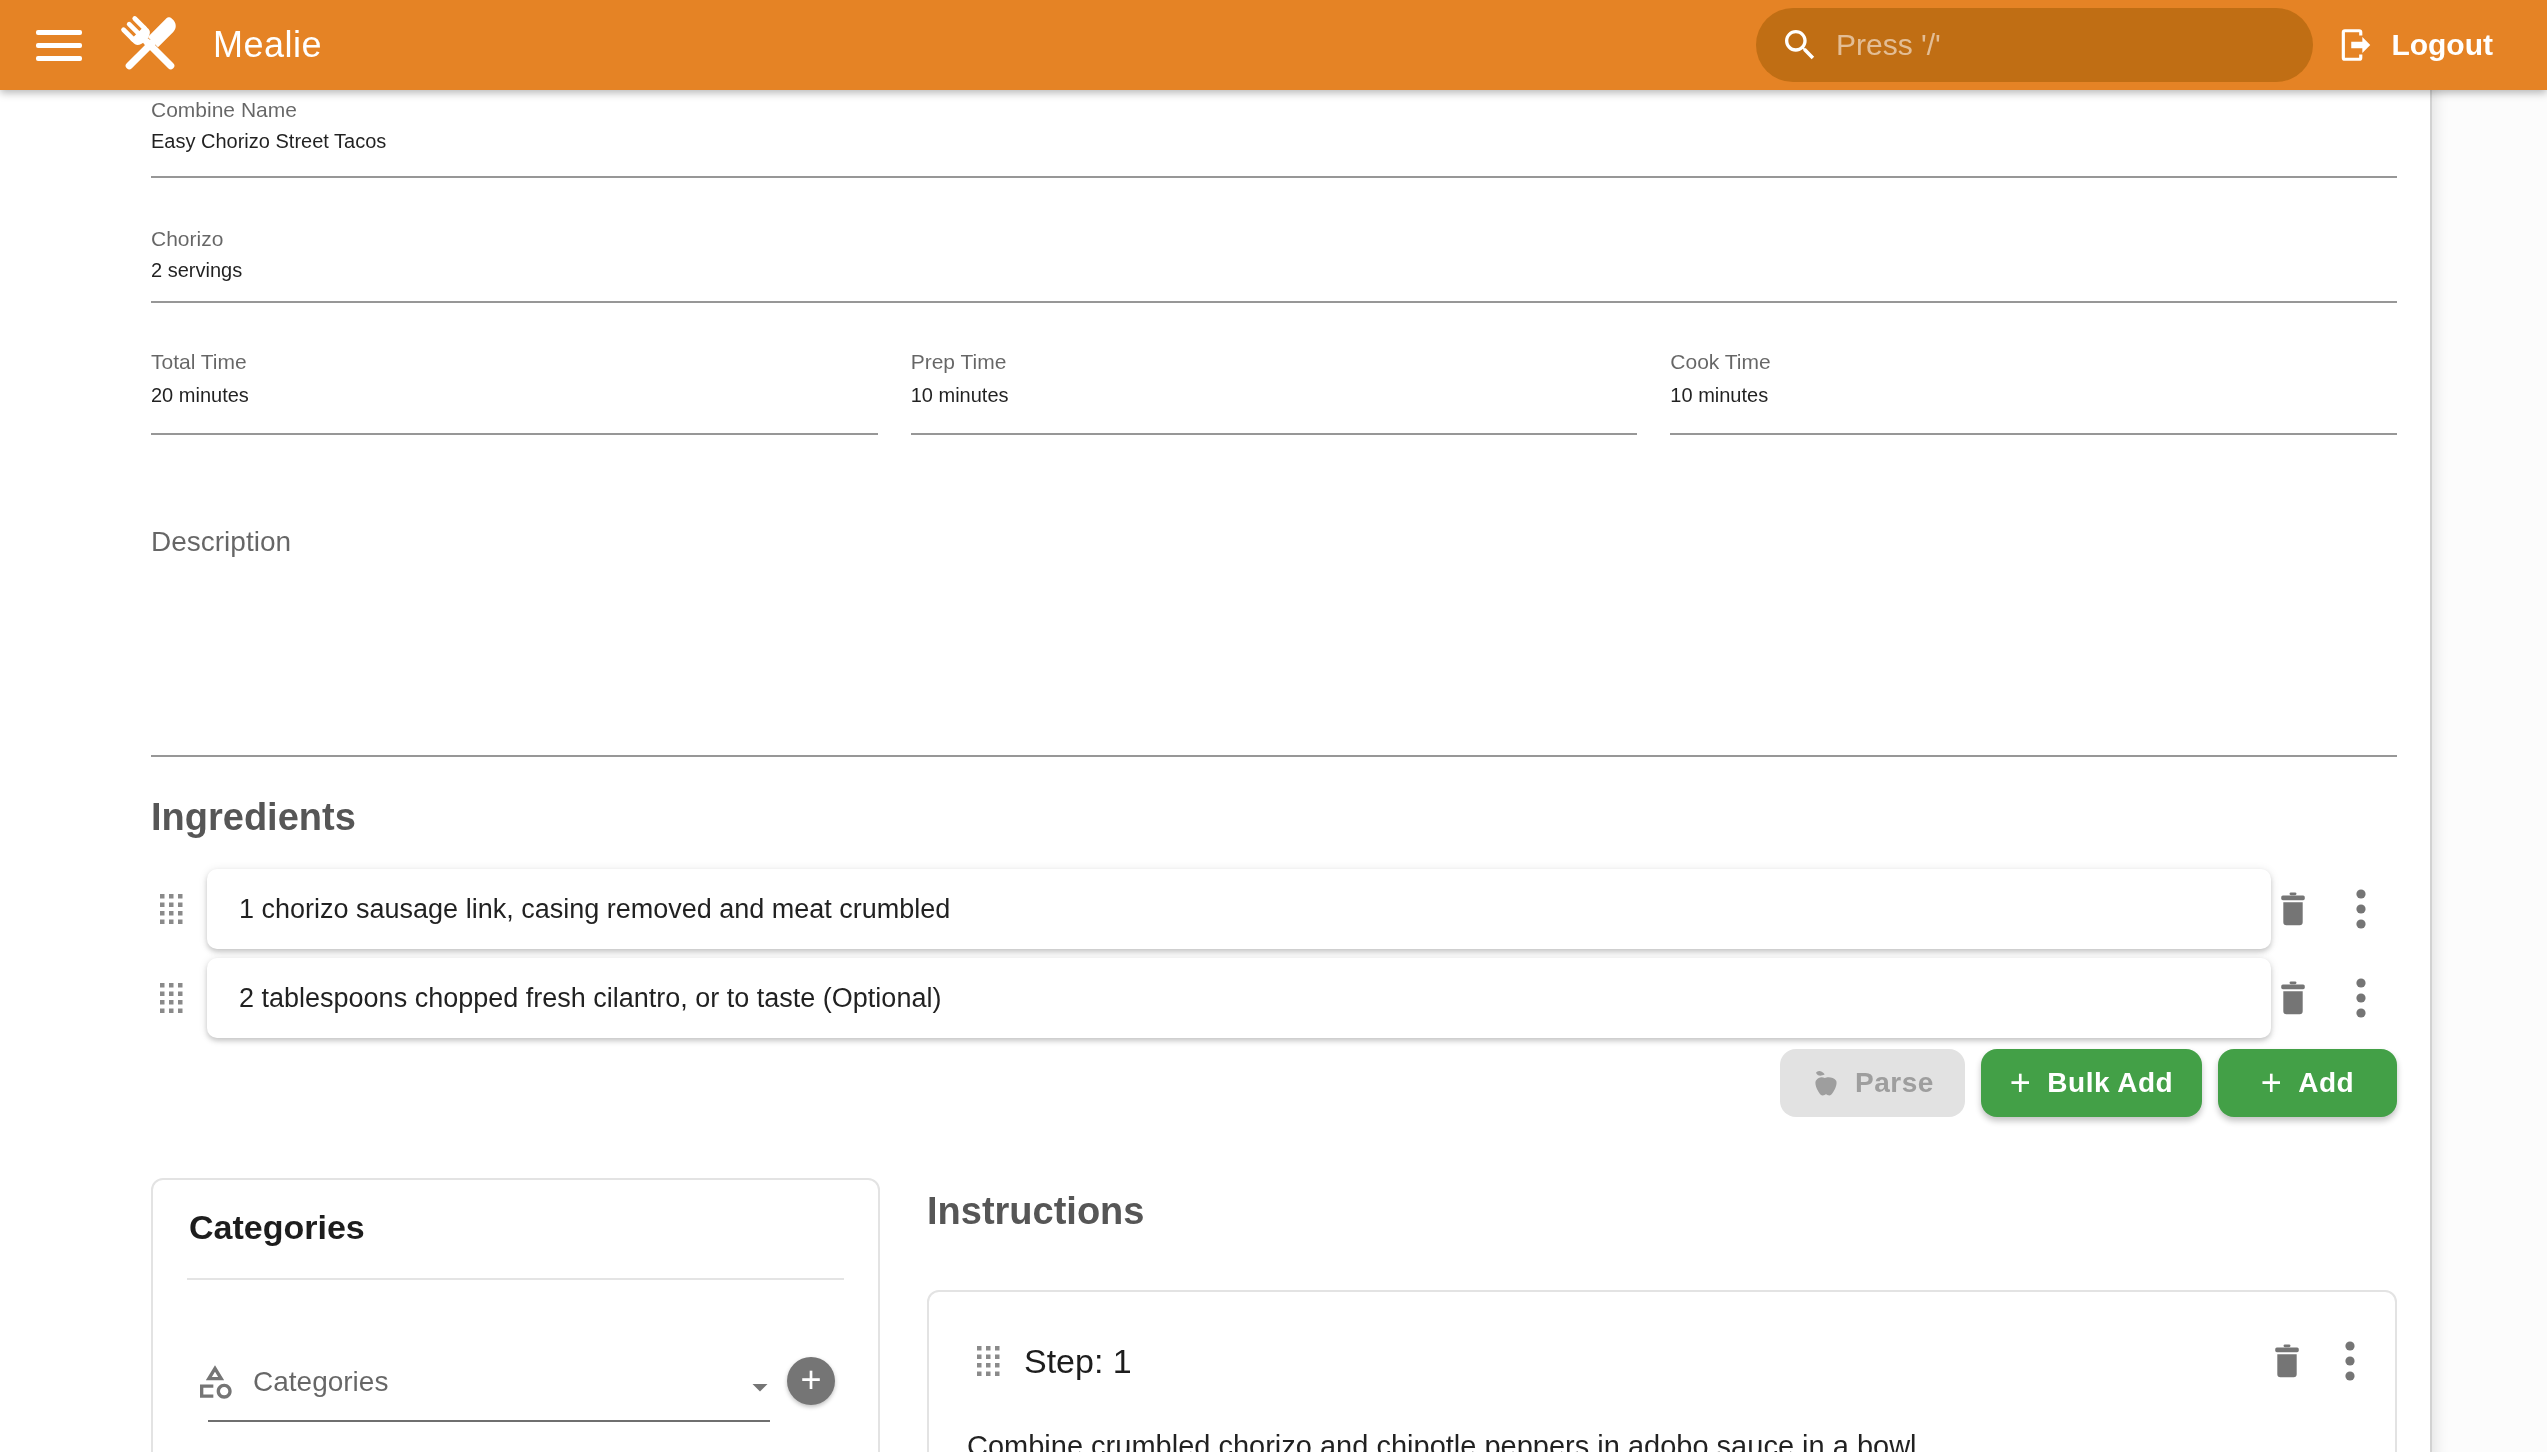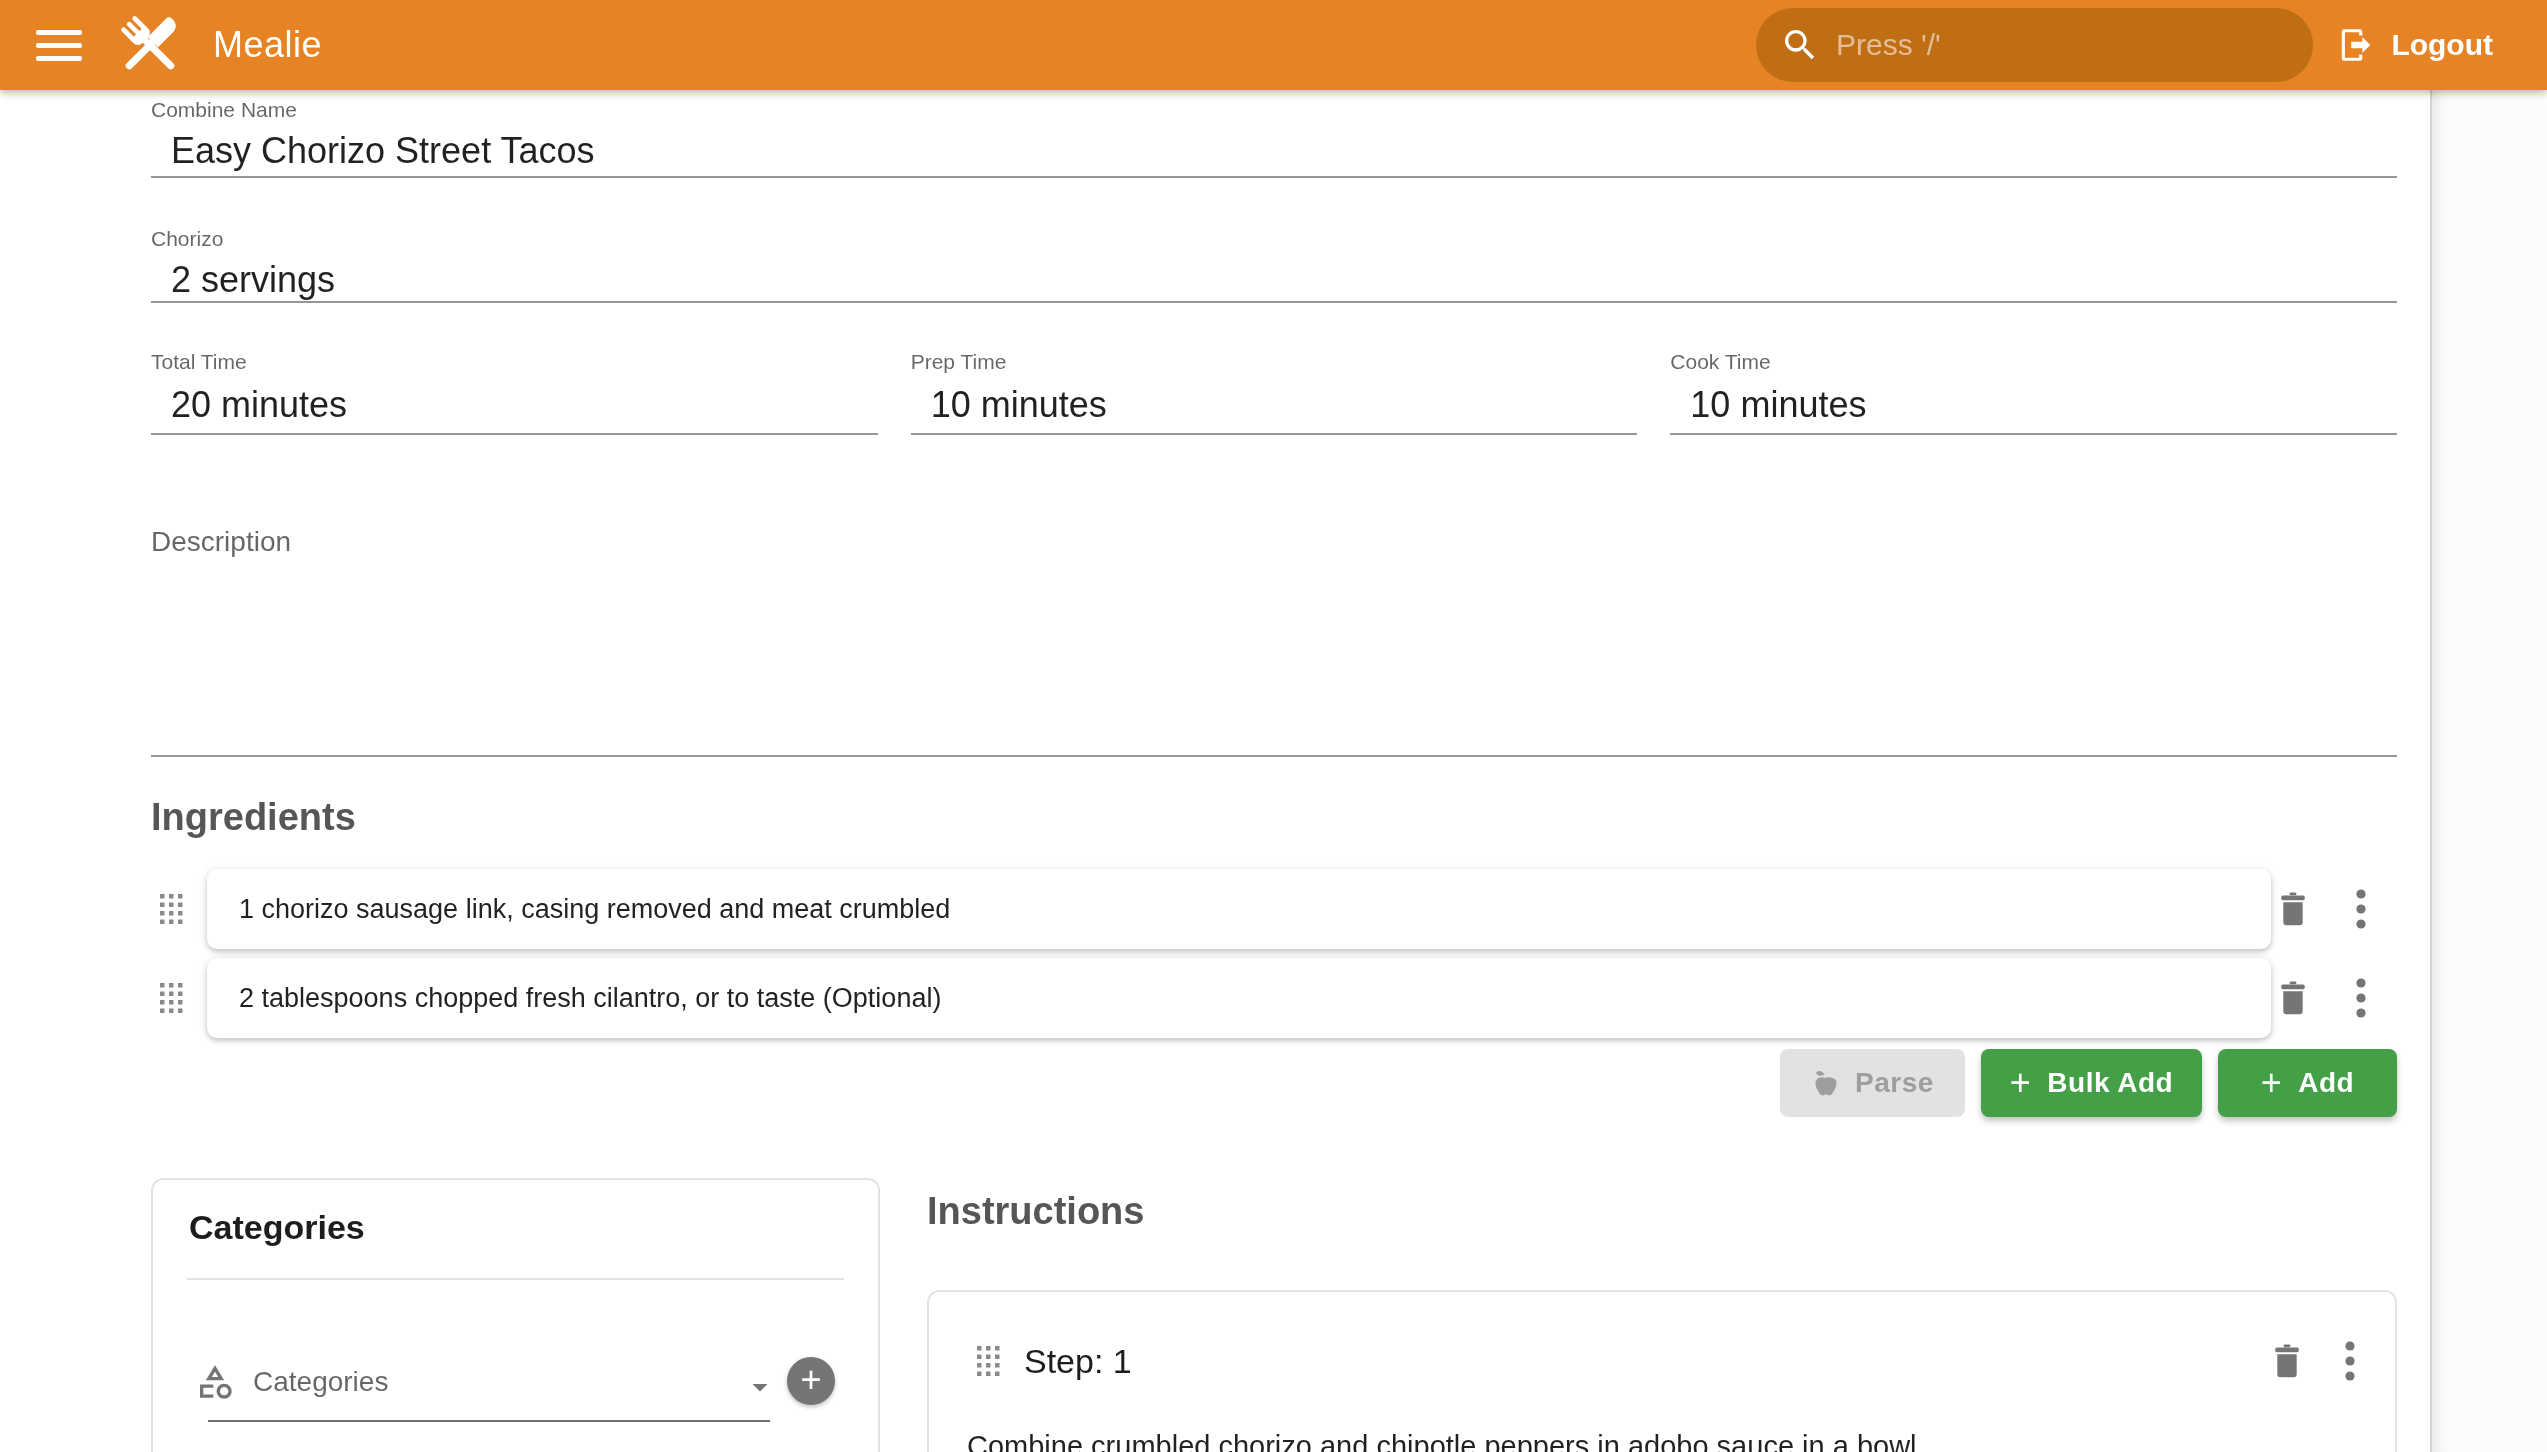--- a/index.html
+++ b/index.html
@@ -39,21 +39,21 @@
 
   
   .content { position:absolute; top:90px; left:0; width:2430px; height:1363px;
              background:#fff; overflow:hidden; }
   .gutter { position:absolute; top:90px; left:2430px; width:117px; height:1363px;
             background:#fcfcfc; border-left:2px solid #d2d2d2;
             box-shadow:inset 16px 0 14px -12px rgba(0,0,0,0.10); }
 
   .abs { position:absolute; }
   .flabel { font-size:21px; color:var(--label-gray); }
-  .fvalue { font-size:36px; color:var(--text-dark);margin-left:20px; }
+  .fvalue { font-size:20px; color:var(--text-dark); }
   .uline  { height:2px; background:var(--underline); }
 
   .section-h { font-size:38px; font-weight:700; color:#565656; }
 
   
   .times { left:151px; top:260px; width:2246px; display:flex; gap:33px; }
   .times .col { flex:1; position:relative; height:90px; }
   .times .col .fvalue { position:absolute; top:34px; }
   .times .col .uline { position:absolute; top:83px; left:0; right:0; }
 
@@ -63,21 +63,21 @@
   .ing-card { flex:1; height:80px; margin-left:24px; background:#fff; border-radius:10px;
               box-shadow:0 3px 5px rgba(0,0,0,0.17), 0 1px 10px rgba(0,0,0,0.10);
               display:flex; align-items:center; padding:0 32px;
               font-size:27px; color:var(--text-dark); }
   .icon-btn { width:36px; height:60px; display:flex; align-items:center; justify-content:center;
               cursor:pointer; flex:0 0 auto; }
 
   
   .btn-row { left:151px; top:959px; width:2246px; height:68px; display:flex;
              justify-content:flex-end; align-items:center; gap:16px; }
-  .btn { height:68px; border-radius:8px; display:flex; align-items:center; justify-content:center;
+  .btn { height:68px; border-radius:16px; display:flex; align-items:center; justify-content:center;
          font-size:28px; font-weight:700; letter-spacing:0.5px; cursor:pointer; border:none;
          font-family:"Liberation Sans", sans-serif; }
   .btn .plus { font-size:36px; font-weight:400; margin-right:16px; line-height:1; }
   .btn-parse { width:185px; background:#e2e2e2; color:#9e9e9e; gap:14px; }
   .btn-green { background:var(--green); color:#fff; box-shadow:0 4px 6px rgba(0,0,0,0.24); }
   .btn-bulk { width:221px; }
   .btn-add  { width:179px; }
 
   
   .card { background:#fff; border:2px solid #e3e3e3; border-radius:12px; }

